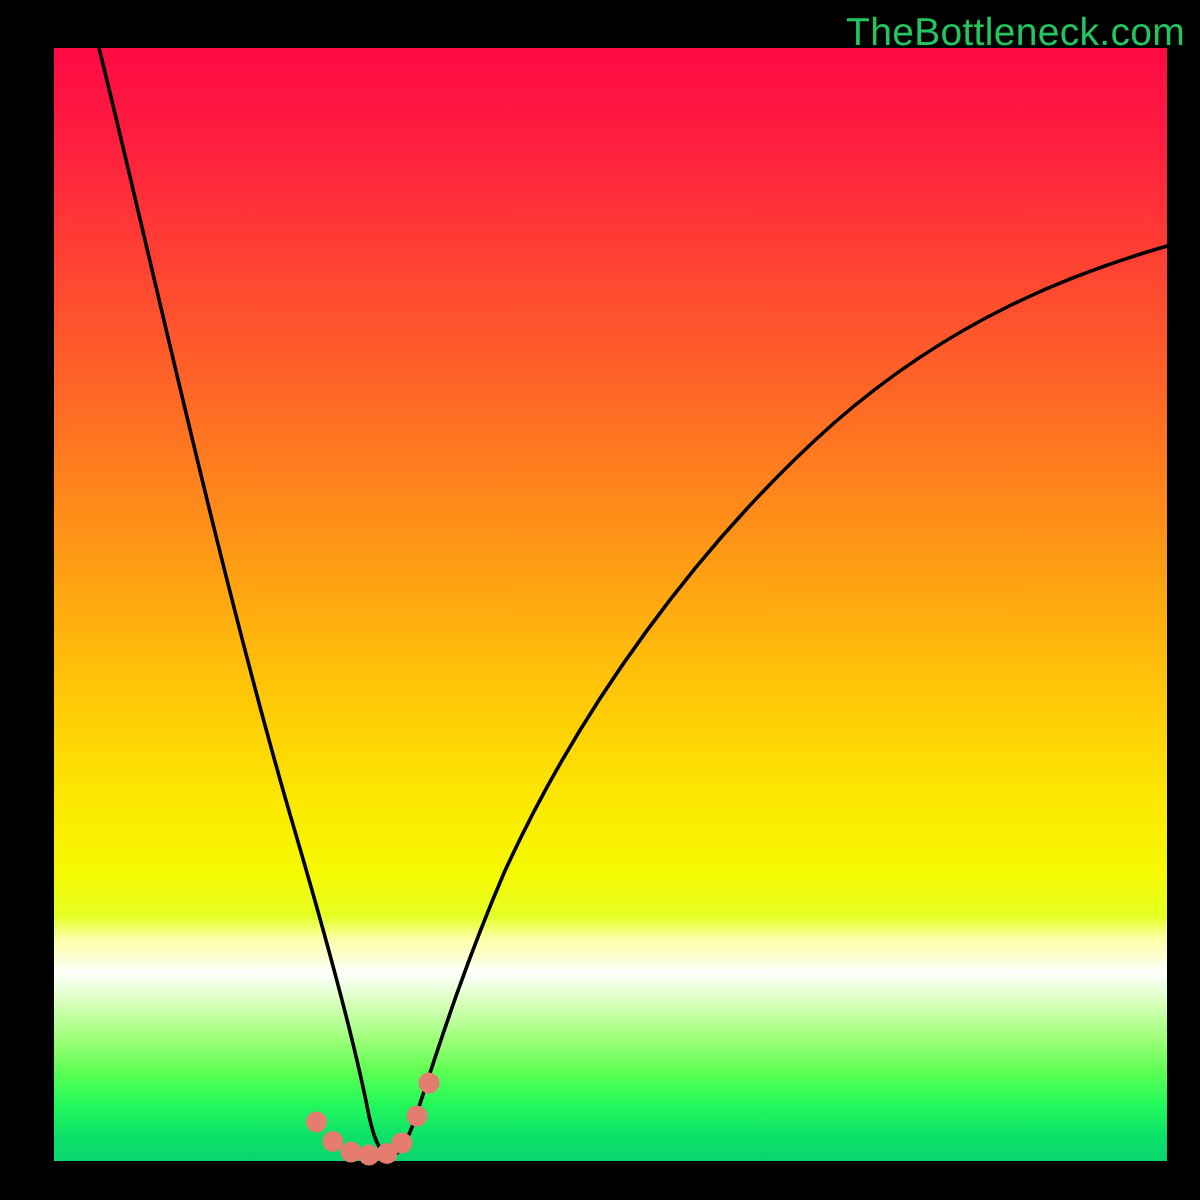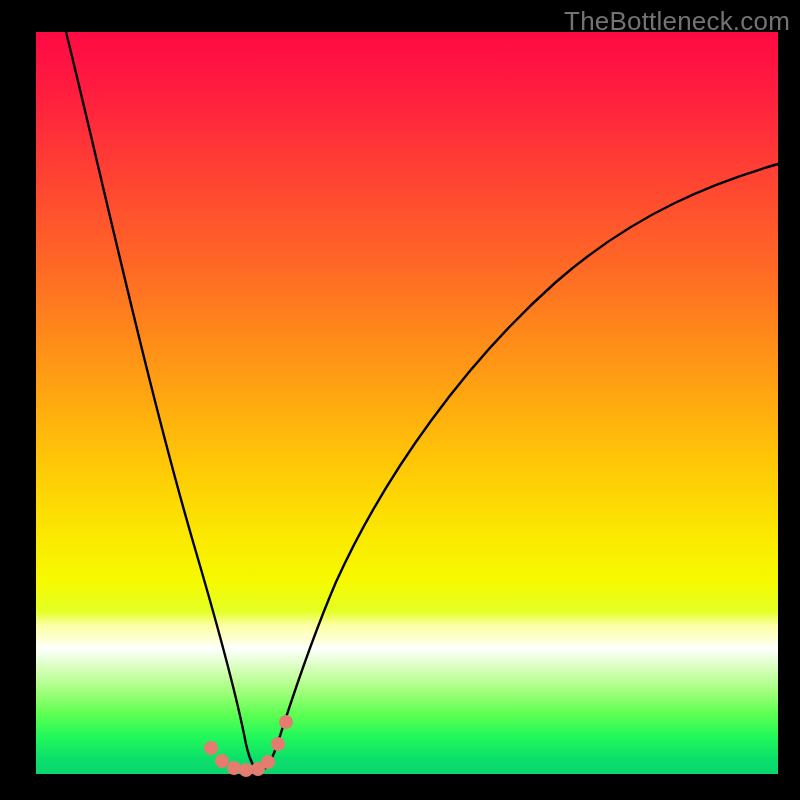--- a/index.html
+++ b/index.html
@@ -45,21 +45,21 @@
       #5cff52 92%,
       #21f85b 95%,
       #0cdf6a 98%,
       #0ad56e 100%
     );
   }
   .watermark {
     position: absolute;
     top: 6px;
     right: 10px;
-    color: #737373;
+    color: #22c55e;
     font-size: 26px;
     font-weight: 500;
     letter-spacing: 0.2px;
   }
   svg.curves {
     position: absolute;
     left: 0;
     top: 0;
     width: 742px;
     height: 742px;

